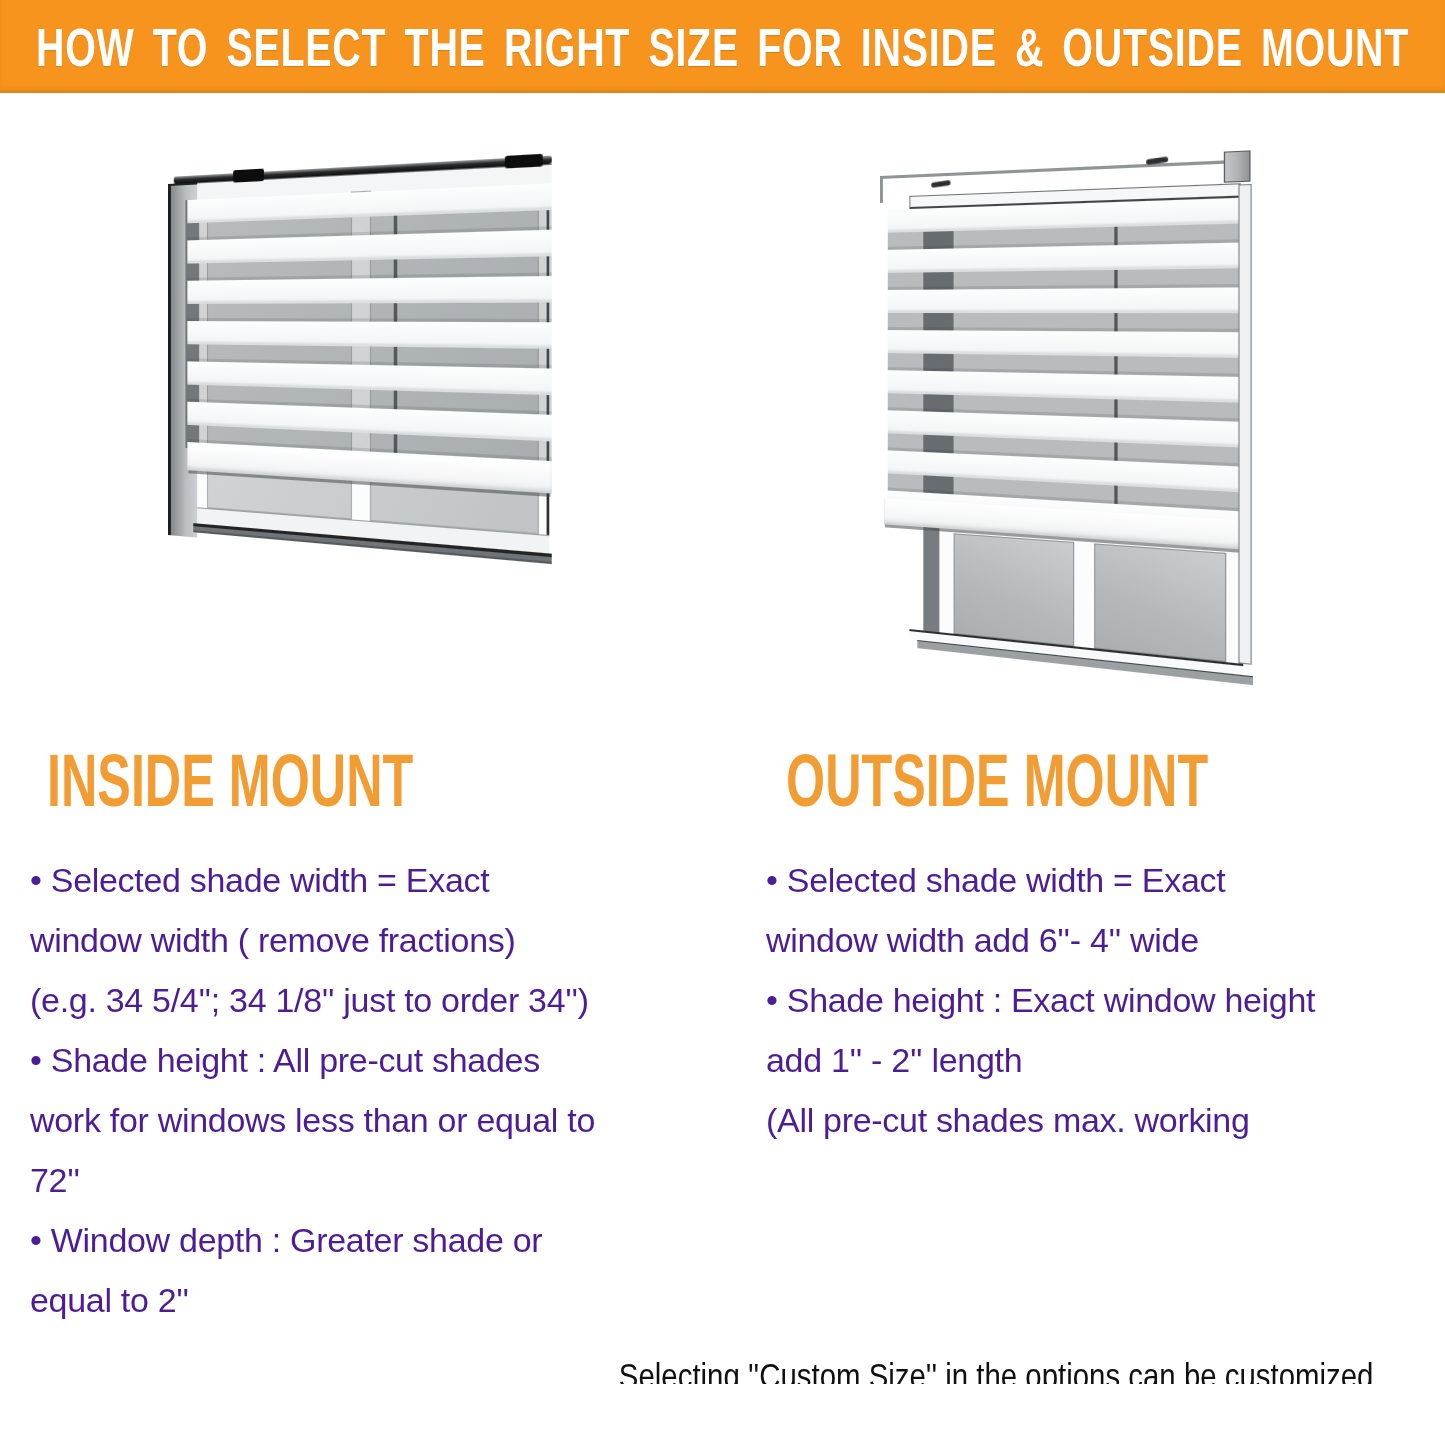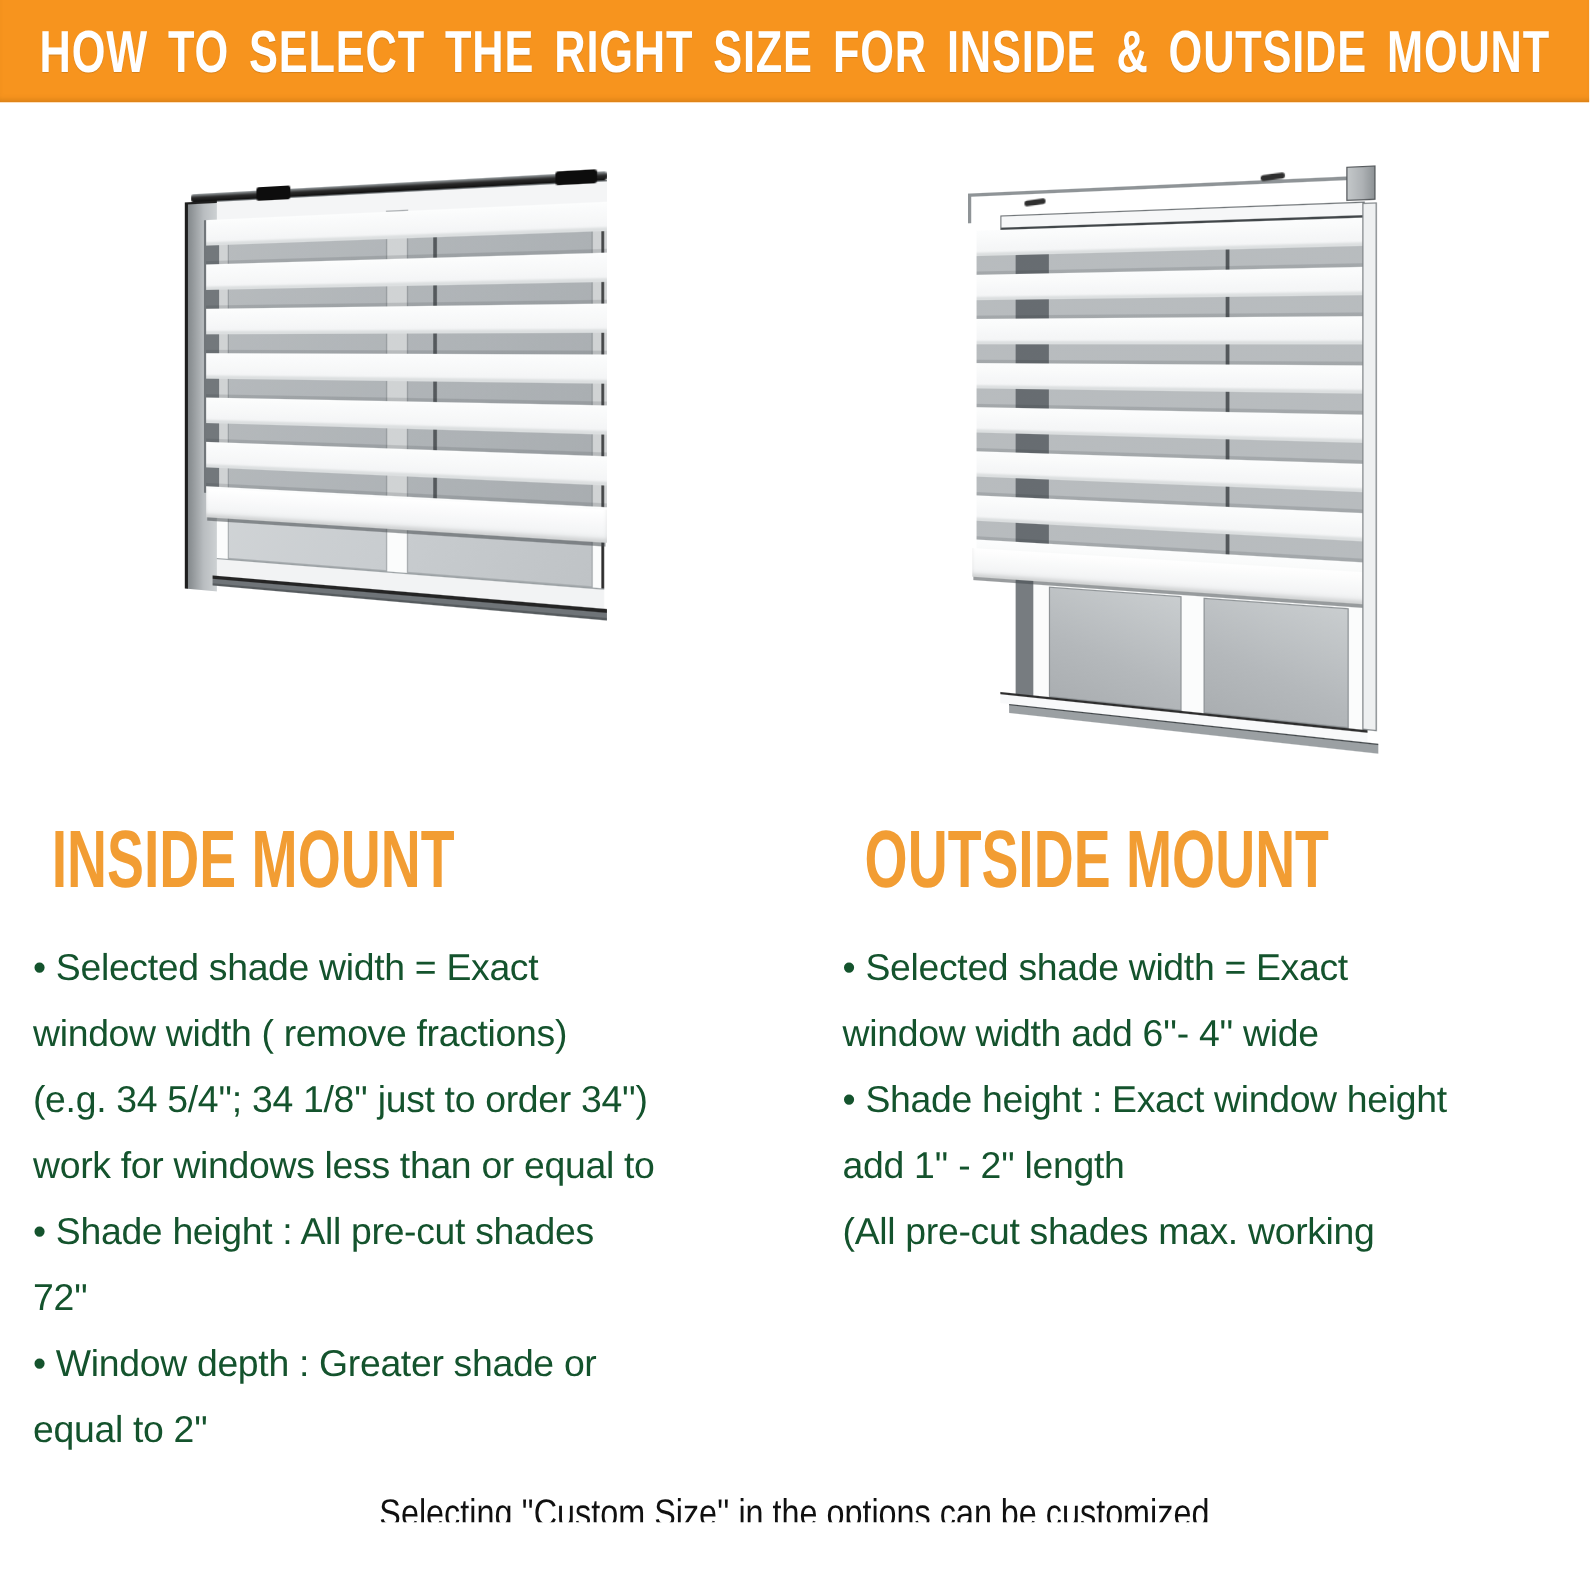--- a/index.html
+++ b/index.html
@@ -24,27 +24,27 @@
   
   .col-heading{
     position:absolute;white-space:nowrap;color:#F29D33;
     font-size:74px;font-weight:bold;line-height:74px;
     transform:scaleX(0.68);transform-origin:0 50%;
   }
   #heading-inside{left:47px;top:744px;}
   #heading-outside{left:786px;top:744px;}
 
   
-  .col{position:absolute;top:850px;color:#14532d;font-size:34px;line-height:60px;}
+  .col{position:absolute;top:850px;color:#4c1d95;font-size:34px;line-height:60px;}
   #col-inside{left:30px;}
   #col-outside{left:766px;}
   .line{white-space:nowrap;letter-spacing:-0.3px;}
 
   
-  .footer{position:absolute;left:0;top:1356px;width:1445px;text-align:center;}
+  .footer{position:absolute;left:0;top:1356px;width:1445px;text-align:right;}
   .footer-text{
     display:inline-block;white-space:nowrap;color:#101010;
     font-size:35px;transform:scaleX(0.84);transform-origin:50% 50%;
   }
 
   
   .illus{position:absolute;}
   .illus-inner{position:relative;width:100%;height:100%;}
   .illus *{position:absolute;box-sizing:border-box;}
 
@@ -162,22 +162,22 @@
     </div>
   </div>
 
   <div class="col-heading" id="heading-inside">INSIDE MOUNT</div>
   <div class="col-heading" id="heading-outside">OUTSIDE MOUNT</div>
 
   <div class="col" id="col-inside">
     <div class="line">• Selected shade width = Exact</div>
     <div class="line">window width ( remove fractions)</div>
     <div class="line">(e.g. 34 5/4''; 34 1/8'' just to order 34'')</div>
+    <div class="line">• Shade height : All pre-cut shades</div>
     <div class="line">work for windows less than or equal to</div>
-    <div class="line">• Shade height : All pre-cut shades</div>
     <div class="line">72''</div>
     <div class="line">• Window depth : Greater shade or</div>
     <div class="line">equal to 2''</div>
   </div>
 
   <div class="col" id="col-outside">
     <div class="line">• Selected shade width = Exact</div>
     <div class="line">window width add 6''- 4'' wide</div>
     <div class="line">• Shade height : Exact window height</div>
     <div class="line">add 1'' - 2'' length</div>

